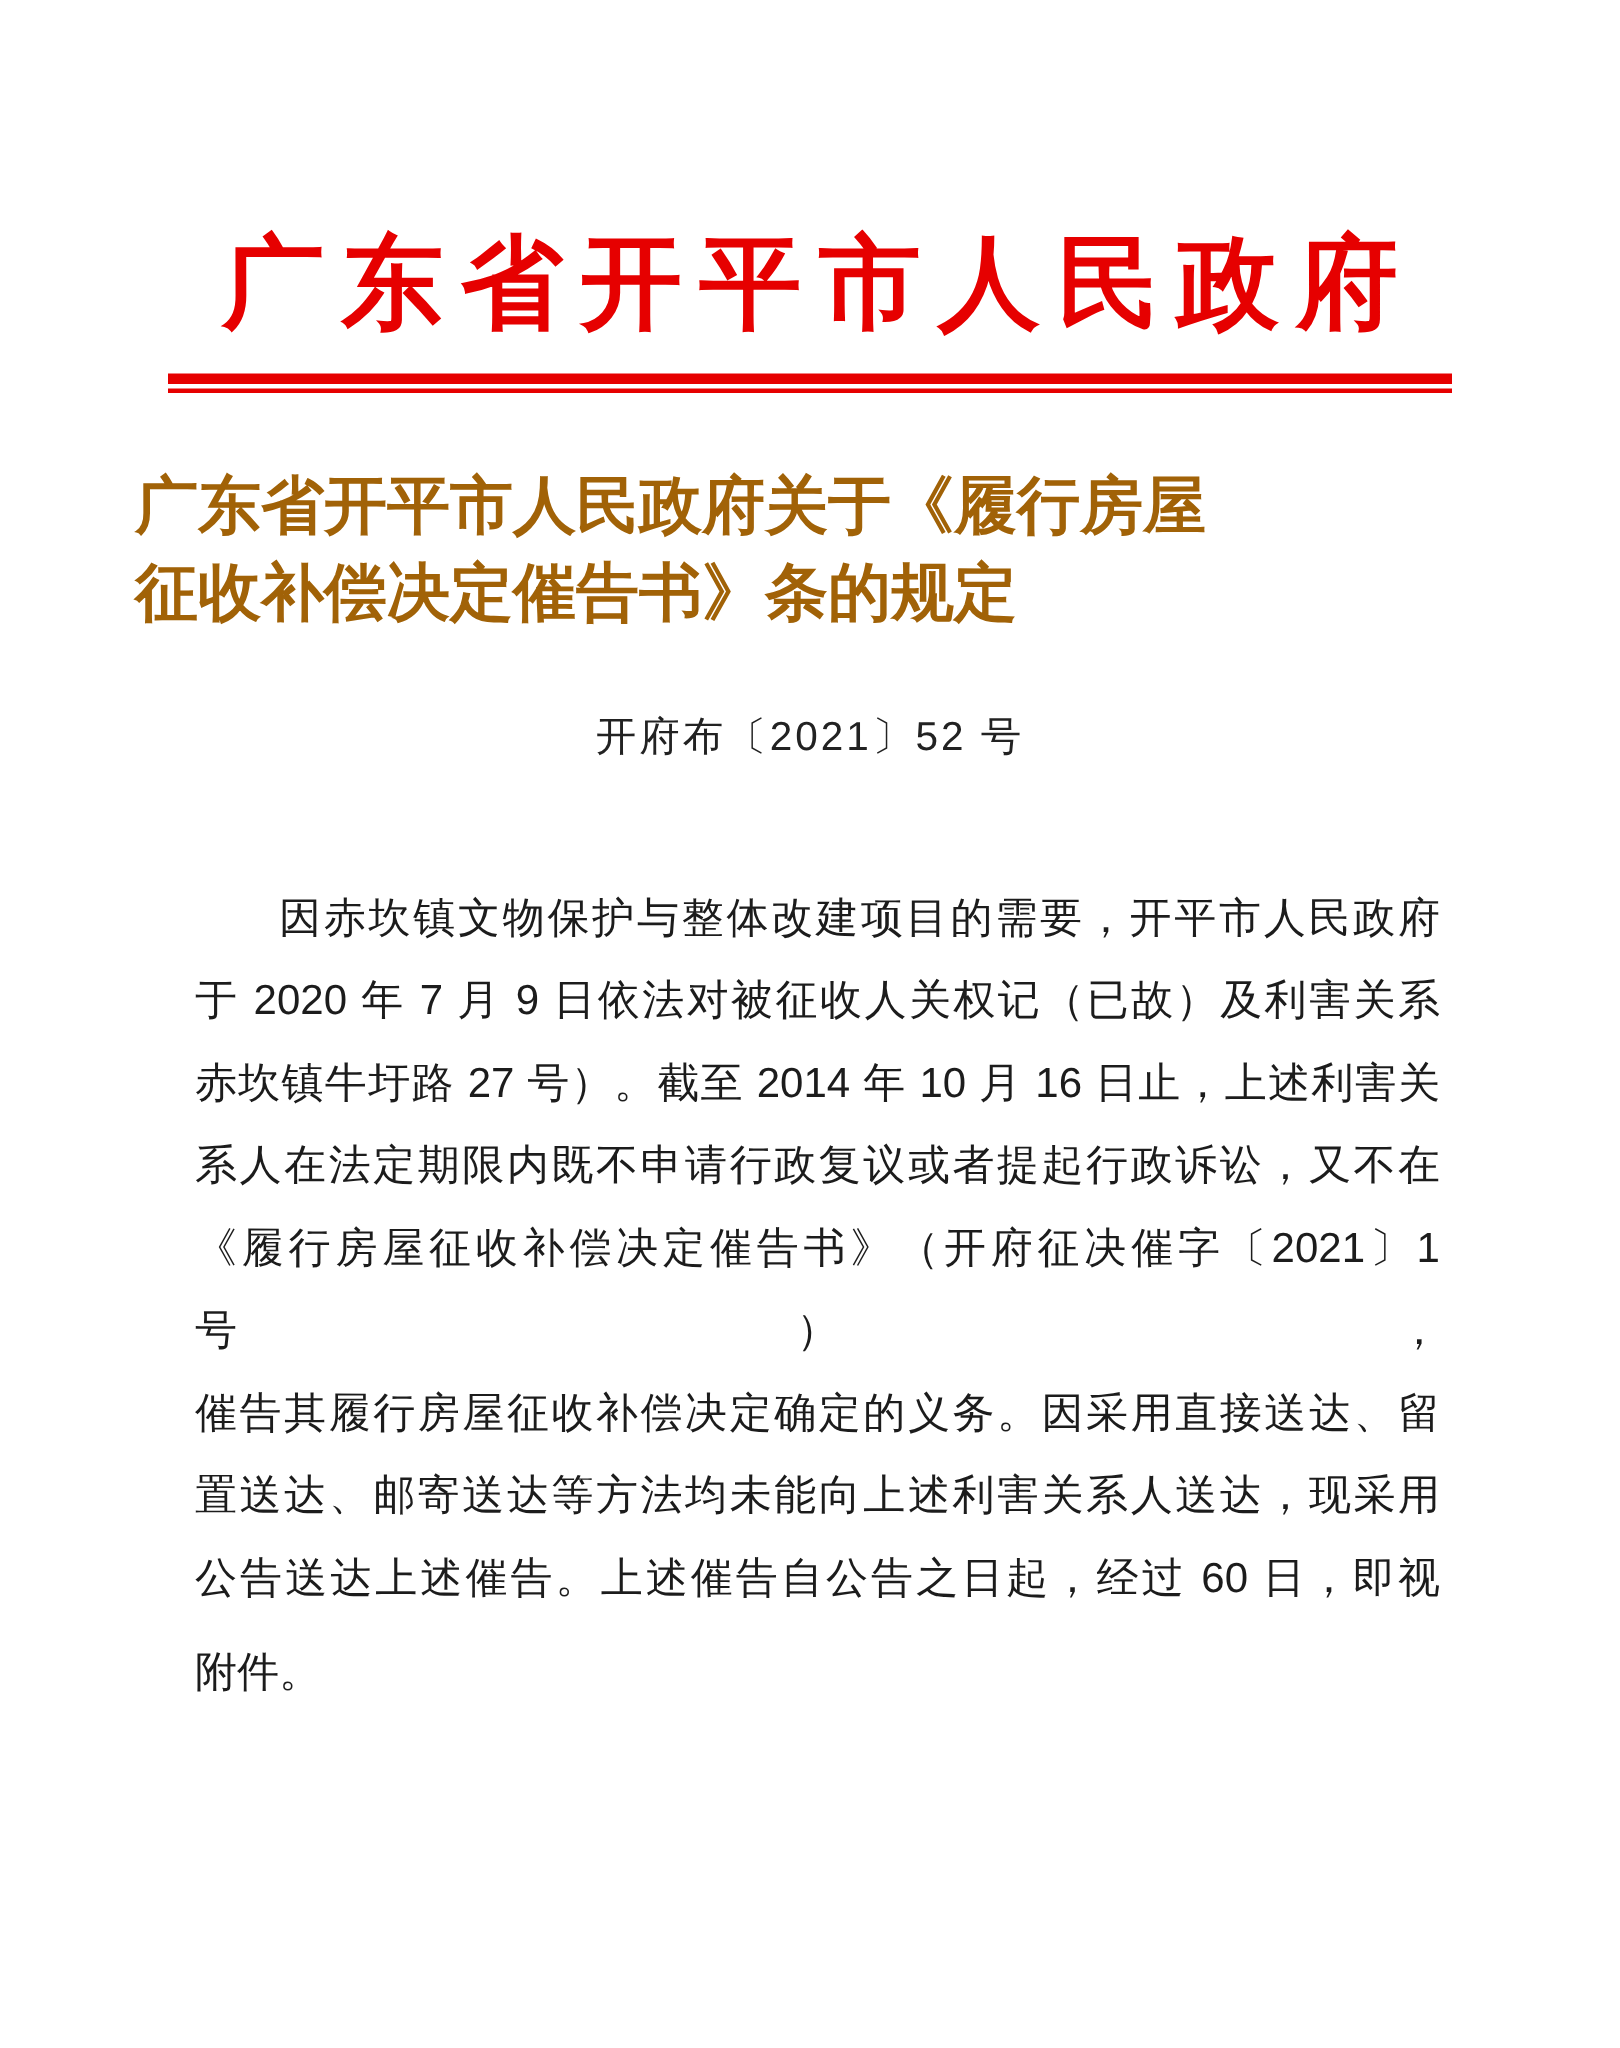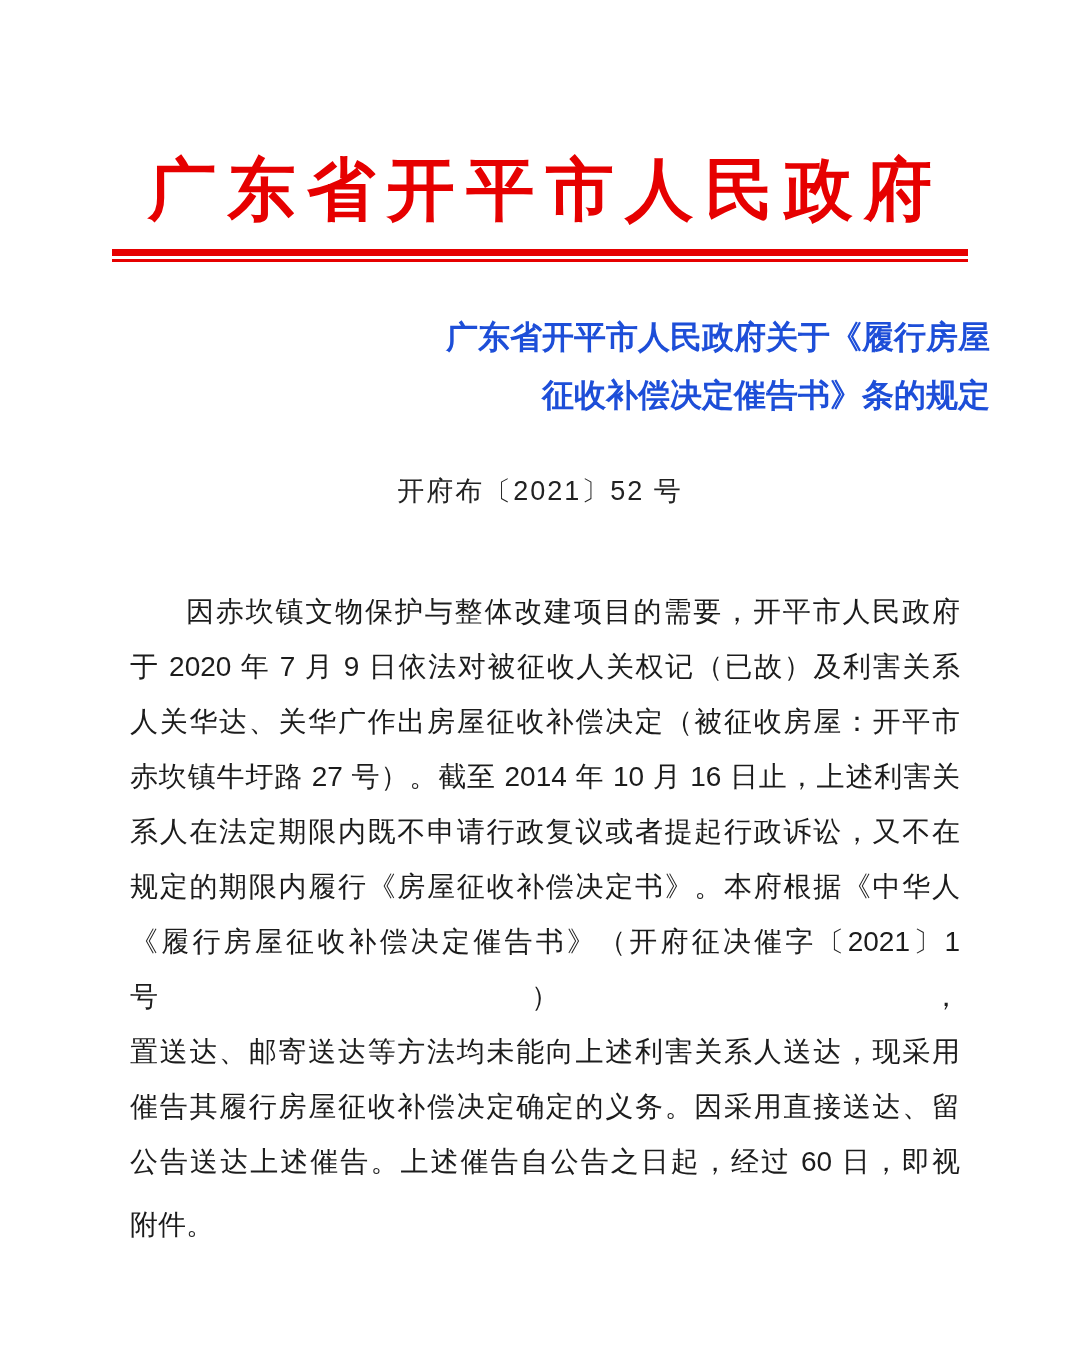--- a/index.html
+++ b/index.html
@@ -35,25 +35,25 @@
     height: 7px;
     background: var(--accent-red, #e60000);
   }
   .masthead-rule .thin {
     height: 3px;
     margin-top: 3px;
     background: var(--accent-red, #e60000);
   }
   .doc-title {
     margin: 46px 90px 0 90px;
-    text-align: right;
-    font-size: 32px;
+    text-align: left;
+    font-size: 42px;
     line-height: 58px;
     font-weight: bold;
-    color: #1d4ed8;
+    color: #a16207;
   }
   .doc-number {
     margin: 50px 0 0 0;
     text-align: center;
     font-size: 27px;
     line-height: 34px;
     letter-spacing: 2px;
     color: #222222;
   }
   .body-text {
@@ -94,27 +94,25 @@
     <div>征收补偿决定催告书》条的规定</div>
   </div>
 
   <div class="doc-number">开府布〔2021〕52 号</div>
 
   <div class="body-text">
 
     <div class="para1">
       <div class="line indent">因赤坎镇文物保护与整体改建项目的需要，开平市人民政府</div>
       <div class="line">于 2020 年 7 月 9 日依法对被征收人关权记（已故）及利害关系</div>
-      <div class="line">人关华达、关华广作出房屋征收补偿决定（被征收房屋：开平市</div>
       <div class="line">赤坎镇牛圩路 27 号）。截至 2014 年 10 月 16 日止，上述利害关</div>
       <div class="line">系人在法定期限内既不申请行政复议或者提起行政诉讼，又不在</div>
-      <div class="line">规定的期限内履行《房屋征收补偿决定书》。本府根据《中华人</div>
       <div class="line">《履行房屋征收补偿决定催告书》（开府征决催字〔2021〕1 号），</div>
+      <div class="line">催告其履行房屋征收补偿决定确定的义务。因采用直接送达、留</div>
       <div class="line">置送达、邮寄送达等方法均未能向上述利害关系人送达，现采用</div>
-      <div class="line">催告其履行房屋征收补偿决定确定的义务。因采用直接送达、留</div>
       <div class="line">公告送达上述催告。上述催告自公告之日起，经过 60 日，即视</div>
     </div>
 
     <div class="para2">
       <div class="line para-end">附件。</div>
     </div>
 
   </div>
 </div>
 

